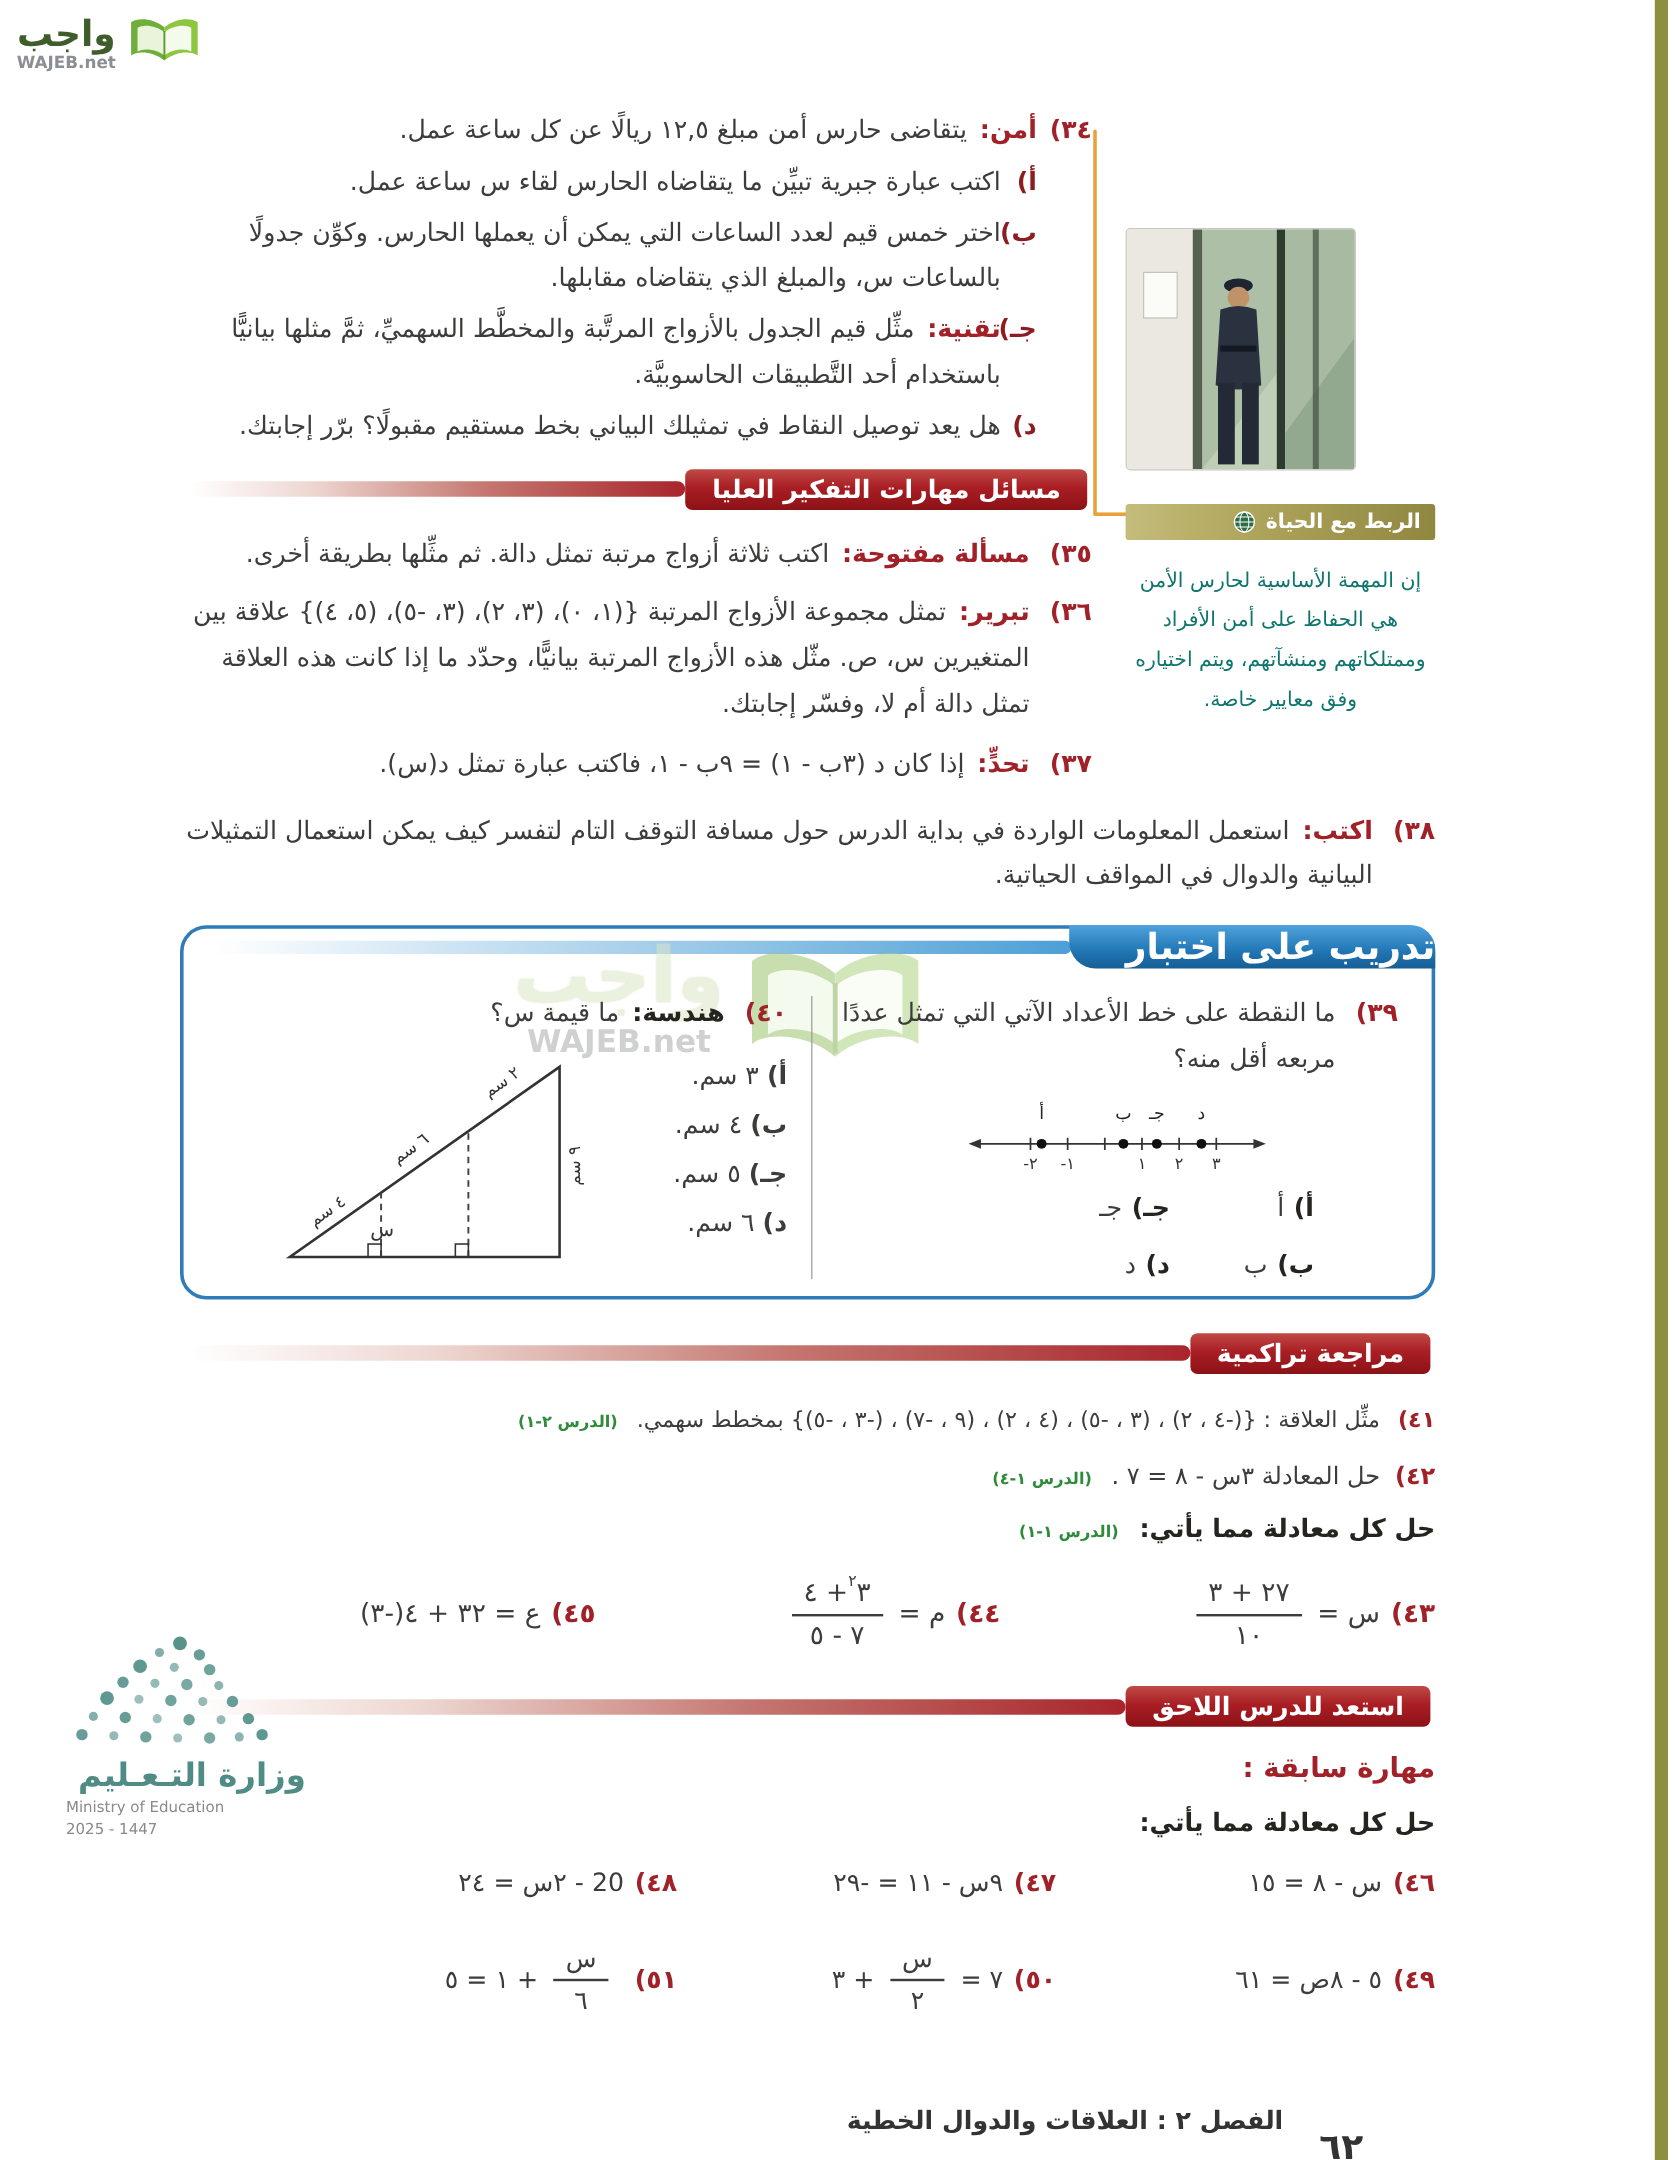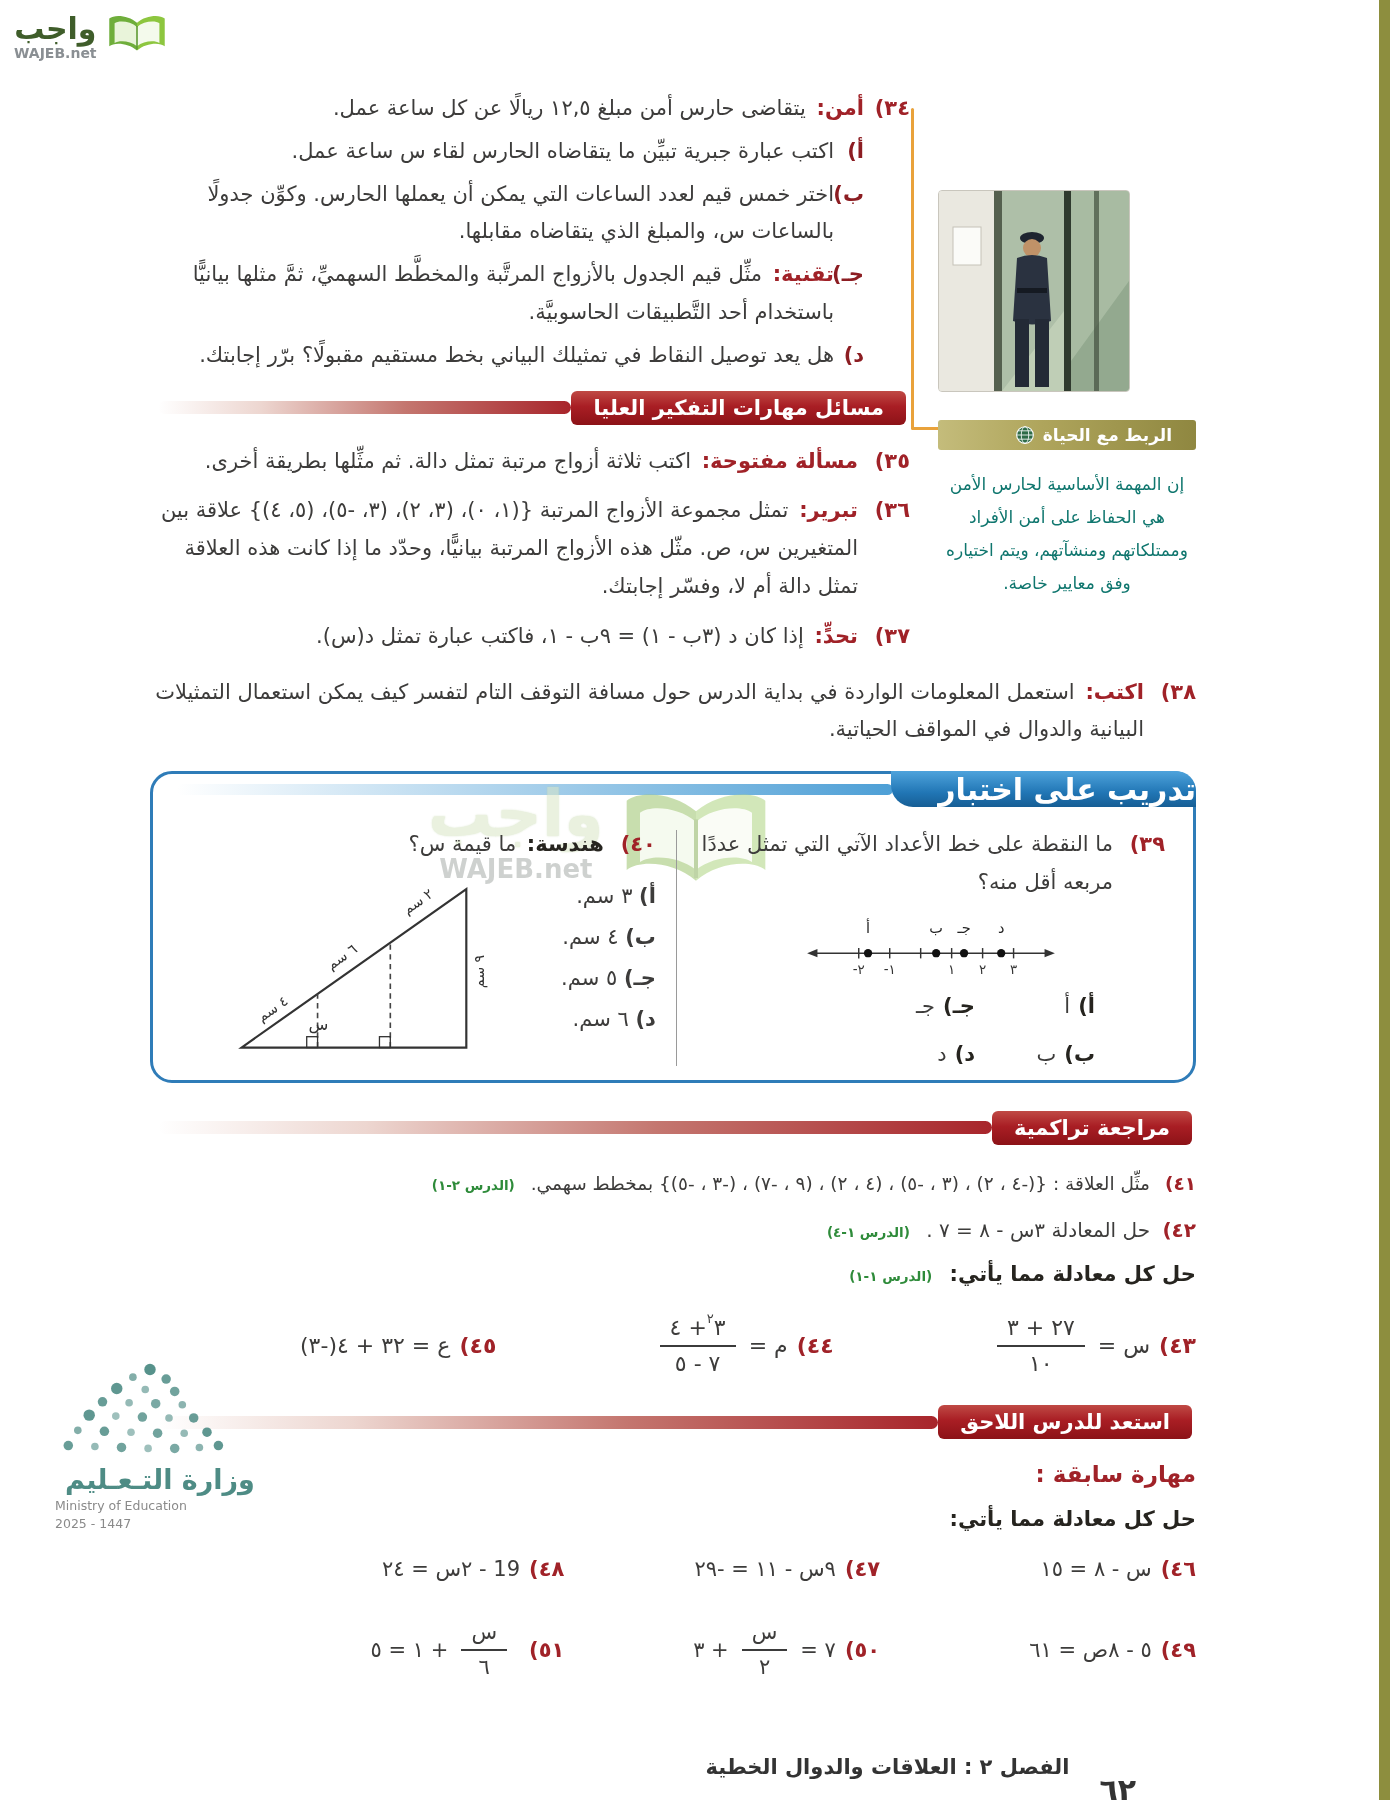--- a/index.html
+++ b/index.html
@@ -32,21 +32,21 @@
   
   .rbanner{display:flex;align-items:center;margin:16px 4px 18px;}
   .rblock{height:34px;background:linear-gradient(180deg,#C04A45 0%,#A91E24 45%,#8C1217 100%);color:#fff;
           font-weight:bold;font-size:21px;display:flex;align-items:center;padding:0 22px;border-radius:6px;}
   .rtail{flex:1;height:13px;border-radius:8px;margin-left:4px;
          background:linear-gradient(to left,#A8252B,#C4766F 40%,#EDD6D0 75%,rgba(255,255,255,0));}
   .sec-banner{margin-top:28px;}
 
   
   .photo{width:190px;height:200px;border:1px solid #c9c6bd;border-radius:4px;overflow:hidden;margin-right:auto;}
-  .life-banner{margin-top:28px;height:30px;border-radius:3px;display:flex;align-items:center;gap:8px;padding:0 24px;
+  .life-banner{margin-top:28px;height:30px;border-radius:3px;display:flex;align-items:center;gap:8px;padding:0 12px;
                color:#fff;font-weight:bold;font-size:17px;
                background:linear-gradient(to left,#8F8740,#AFA55C 60%,#C4BC7B);}
   .life-text{margin-top:18px;font-size:17px;line-height:1.95;color:#0f766e;text-align:center;padding:0 2px;}
 
   
   .connector-v{position:absolute;top:108px;right:482px;width:3px;height:322px;background:#E9A23B;border-radius:2px;}
   .connector-h{position:absolute;top:427px;right:452px;width:32px;height:3px;background:#E9A23B;}
 
   
   .test-box{position:relative;border:3px solid #2F7CB8;border-radius:22px;min-height:292px;margin-top:22px;background:#fff;}
@@ -371,21 +371,21 @@
       <div class="eq">
         <span class="pnum2">٤٦)</span>
         <span>س - ٨ = ١٥</span>
       </div>
       <div class="eq">
         <span class="pnum2">٤٧)</span>
         <span>٩س - ١١ = -٢٩</span>
       </div>
       <div class="eq">
         <span class="pnum2">٤٨)</span>
-        <span>19 - ٢س = ٢٤</span>
+        <span>20 - ٢س = ٢٤</span>
       </div>
       <div class="eq">
         <span class="pnum2">٤٩)</span>
         <span>٥ - ٨ص = ٦١</span>
       </div>
       <div class="eq">
         <span class="pnum2">٥٠)</span>
         <span>٧ =</span>
         <span class="frac">
           <span class="fn">س</span>

